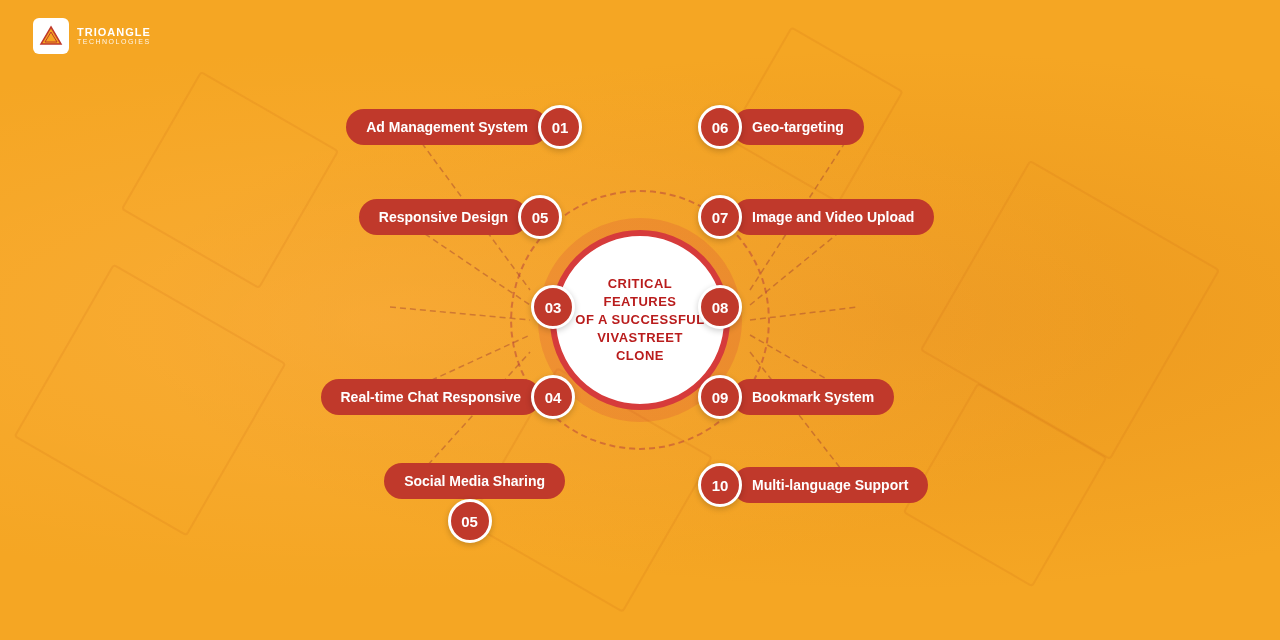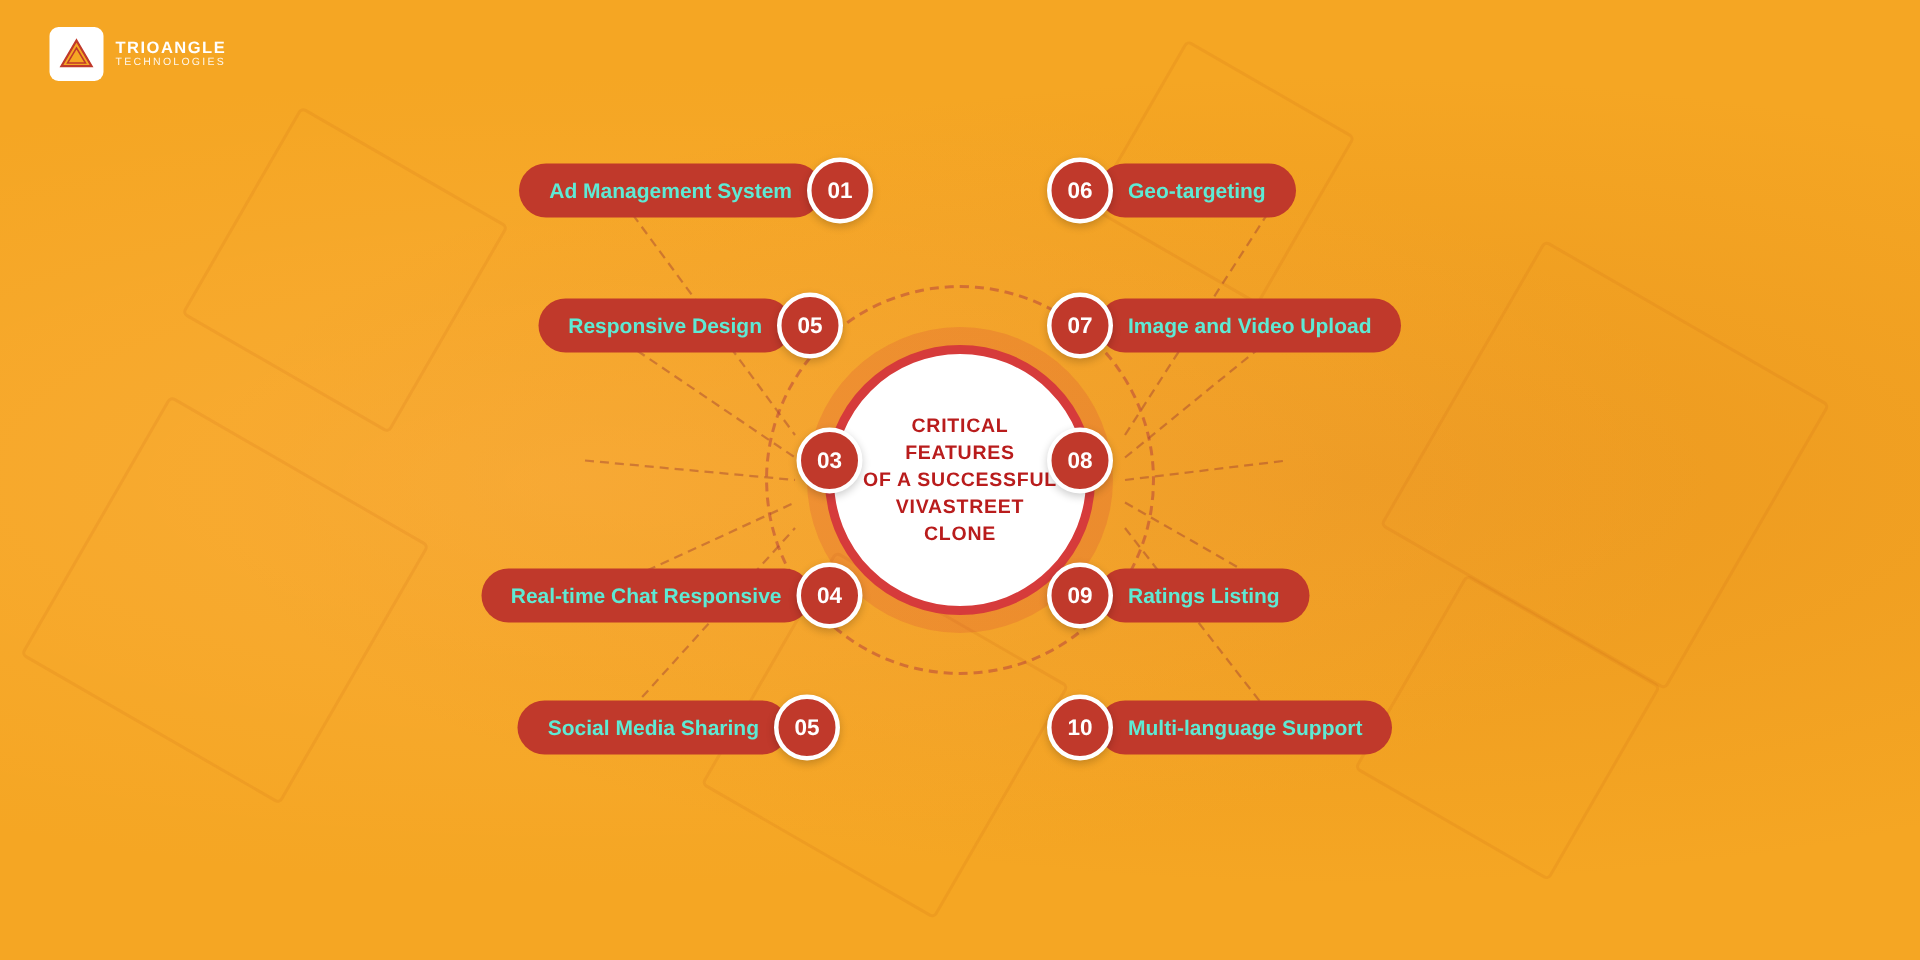--- a/index.html
+++ b/index.html
@@ -135,21 +135,21 @@
     
     .feature-item.right {
       flex-direction: row;
       left: calc(50% + 70px);
     }
 
     .feature-pill {
       background: #C0392B;
       border-radius: 30px;
       padding: 10px 20px;
-      color: #5eead4;
+      color: #ffffff;
       font-weight: 700;
       font-size: 14px;
       white-space: nowrap;
       position: relative;
     }
 
     .feature-number {
       width: 44px;
       height: 44px;
       border-radius: 50%;
@@ -282,40 +282,40 @@
 
 <div class="feature-item left item-3" style="position:absolute; top:285px; right: calc(50% + 65px); display:flex; align-items:center;">
   <div class="feature-number">03</div>
 </div>
 
 <div class="feature-item left item-4" style="position:absolute; top:375px; right: calc(50% + 65px); display:flex; align-items:center;">
   <div class="feature-pill">Real-time Chat Responsive</div>
   <div class="feature-number">04</div>
 </div>
 
-<div class="feature-item left item-5" style="position:absolute; top:463px; right: calc(50% + 80px); display:flex; align-items:center;">
+<div class="feature-item left item-5" style="position:absolute; top:463px; right: calc(50% + 80px); display:flex; align-items:center;flex-direction:column;">
   <div class="feature-pill">Social Media Sharing</div>
   <div class="feature-number">05</div>
 </div>
 
 <div class="feature-item right item-6" style="position:absolute; top:105px; left: calc(50% + 58px); display:flex; align-items:center;">
   <div class="feature-number">06</div>
   <div class="feature-pill">Geo-targeting</div>
 </div>
 
 <div class="feature-item right item-7" style="position:absolute; top:195px; left: calc(50% + 58px); display:flex; align-items:center;">
   <div class="feature-number">07</div>
   <div class="feature-pill">Image and Video Upload</div>
 </div>
 
 <div class="feature-item right item-8" style="position:absolute; top:285px; left: calc(50% + 58px); display:flex; align-items:center;">
   <div class="feature-number">08</div>
 </div>
 
 <div class="feature-item right item-9" style="position:absolute; top:375px; left: calc(50% + 58px); display:flex; align-items:center;">
   <div class="feature-number">09</div>
-  <div class="feature-pill">Ratings Listing</div>
+  <div class="feature-pill">Bookmark System</div>
 </div>
 
 <div class="feature-item right item-10" style="position:absolute; top:463px; left: calc(50% + 58px); display:flex; align-items:center;">
   <div class="feature-number">10</div>
   <div class="feature-pill">Multi-language Support</div>
 </div>
 
 </body></html>

